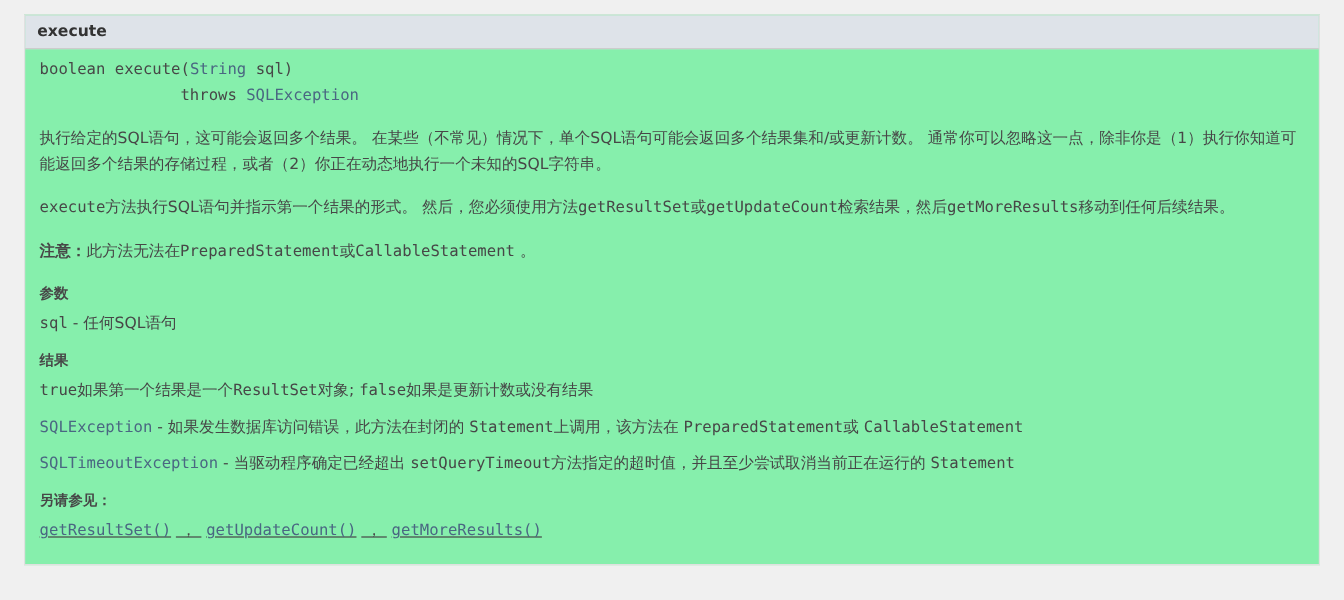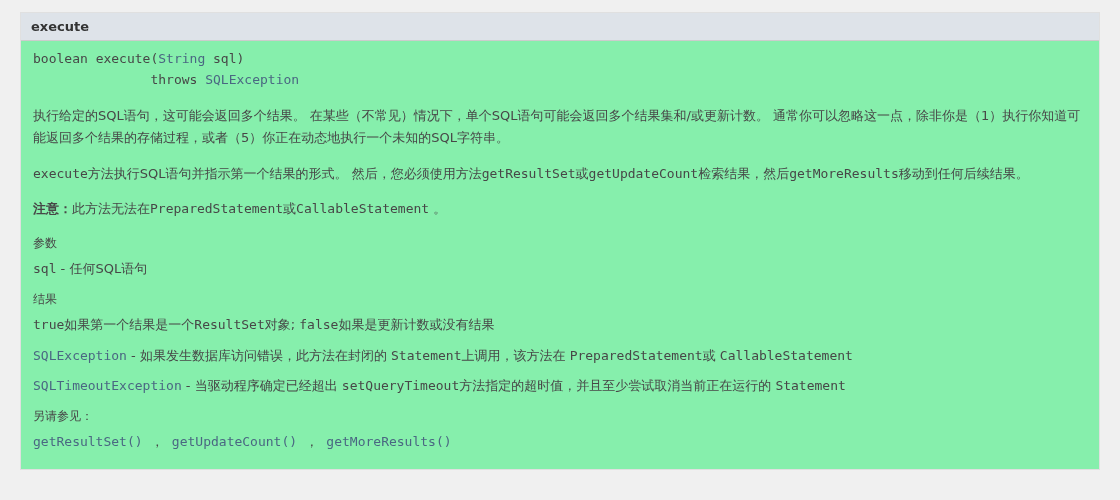--- a/index.html
+++ b/index.html
@@ -44,53 +44,54 @@
       margin-bottom: 14px;
     }
     .note-label {
       font-weight: bold;
       font-family: Liberation Serif, serif;
     }
     .code-inline {
       font-family: 'DejaVu Sans Mono', monospace;
     }
     .section-label {
-      font-weight: normal;
+      font-weight: bold;
       font-size: 12px;
       margin-top: 10px;
       margin-bottom: 6px;
       color: #474747;
     }
     .param-line, .return-line, .throws-line {
       margin-bottom: 10px;
     }
     a.link {
       color: #4A6782;
       text-decoration: none;
     }
     .see-also-links {
       margin-top: 4px;
+      text-decoration: underline;
     }
     .see-also-links .comma {
       margin: 0 4px;
     }
   </style>
 </head>
 <body>
 
 <div class="method-block">
   <div class="method-header">
     <span>execute</span>
   </div>
   <div class="method-body">
 
     <div class="signature"><span>boolean</span> <span>execute</span><span>(</span><a href="#" class="link">String</a><span> sql</span><span>)</span>
 <span>               throws </span><a href="#" class="link">SQLException</a></div>
 
-    <div class="desc-para">执行给定的SQL语句，这可能会返回多个结果。 在某些（不常见）情况下，单个SQL语句可能会返回多个结果集和/或更新计数。 通常你可以忽略这一点，除非你是（1）执行你知道可能返回多个结果的存储过程，或者（5）你正在动态地执行一个未知的SQL字符串。</div>
+    <div class="desc-para">执行给定的SQL语句，这可能会返回多个结果。 在某些（不常见）情况下，单个SQL语句可能会返回多个结果集和/或更新计数。 通常你可以忽略这一点，除非你是（1）执行你知道可能返回多个结果的存储过程，或者（2）你正在动态地执行一个未知的SQL字符串。</div>
 
     <div class="desc-para">
       <span class="code-inline">execute</span><span>方法执行SQL语句并指示第一个结果的形式。 然后，您必须使用方法</span><span class="code-inline">getResultSet</span><span>或</span><span class="code-inline">getUpdateCount</span><span>检索结果，然后</span><span class="code-inline">getMoreResults</span><span>移动到任何后续结果。</span>
     </div>
 
     <div class="note">
       <span class="note-label">注意：</span><span>此方法无法在</span><span class="code-inline">PreparedStatement</span><span>或</span><span class="code-inline">CallableStatement</span><span> 。</span>
     </div>
 
     <div class="section-label">参数</div>

